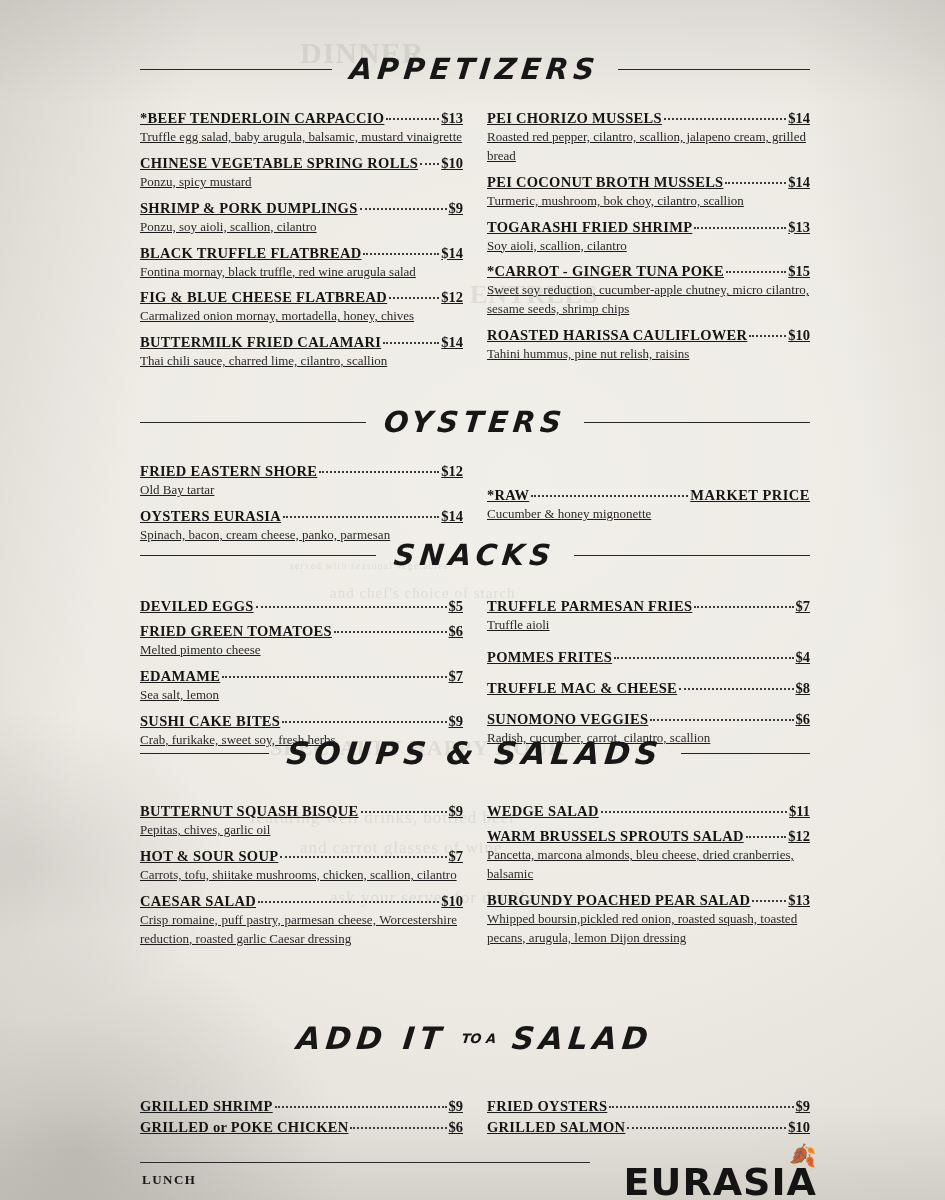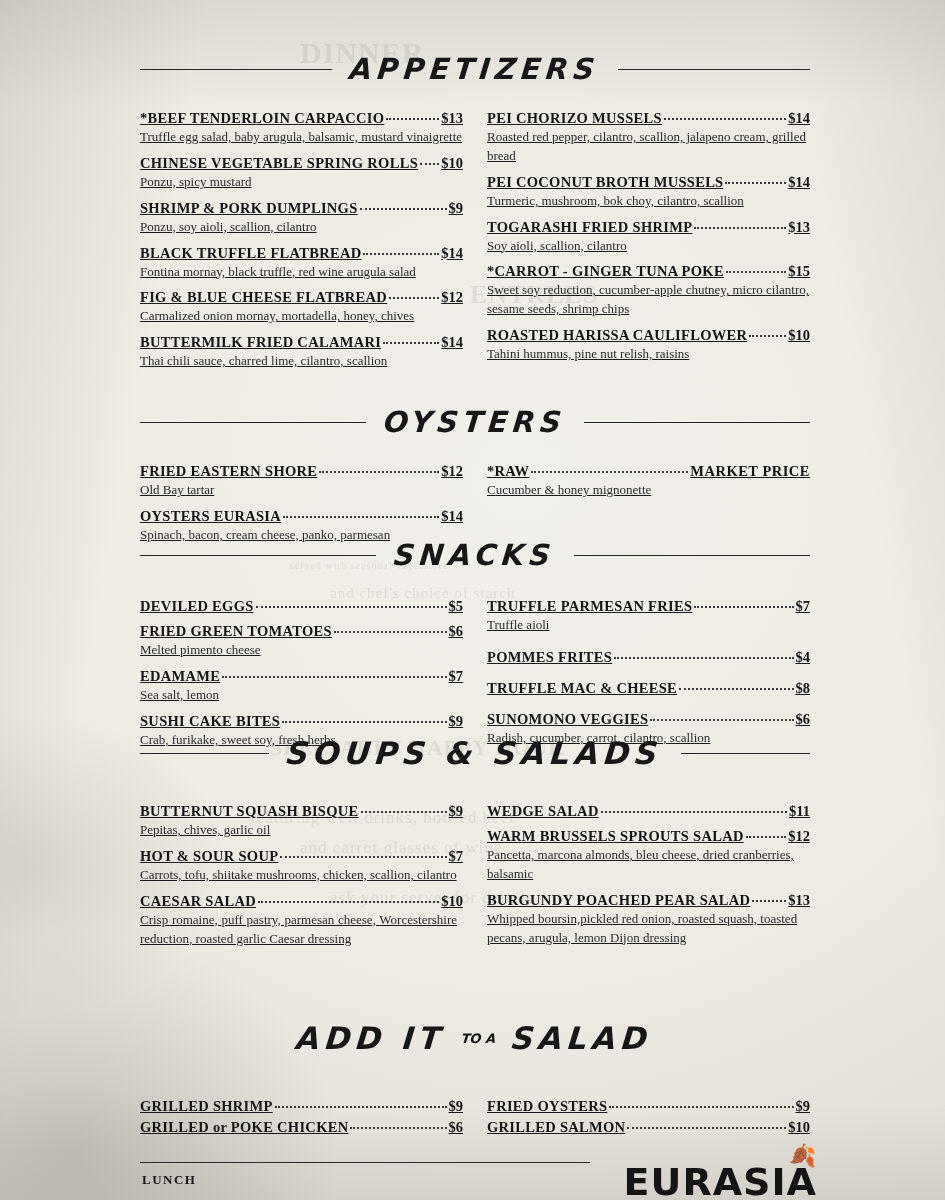--- a/index.html
+++ b/index.html
@@ -127,20 +127,21 @@
   }
   .price {
     font-family: "Liberation Serif", serif;
     font-weight: 700;
     font-size: 14.5px;
     white-space: nowrap;
     color: #151515;
   }
   .price.market {
     letter-spacing: 0.5px;
+    margin-top: 24px;
   }
   .desc {
     font-family: "Liberation Serif", serif;
     font-size: 13px;
     line-height: 1.45;
     color: #2a2a2a;
     margin-top: 1px;
   }
   .desc.justify {
     text-align: justify;

